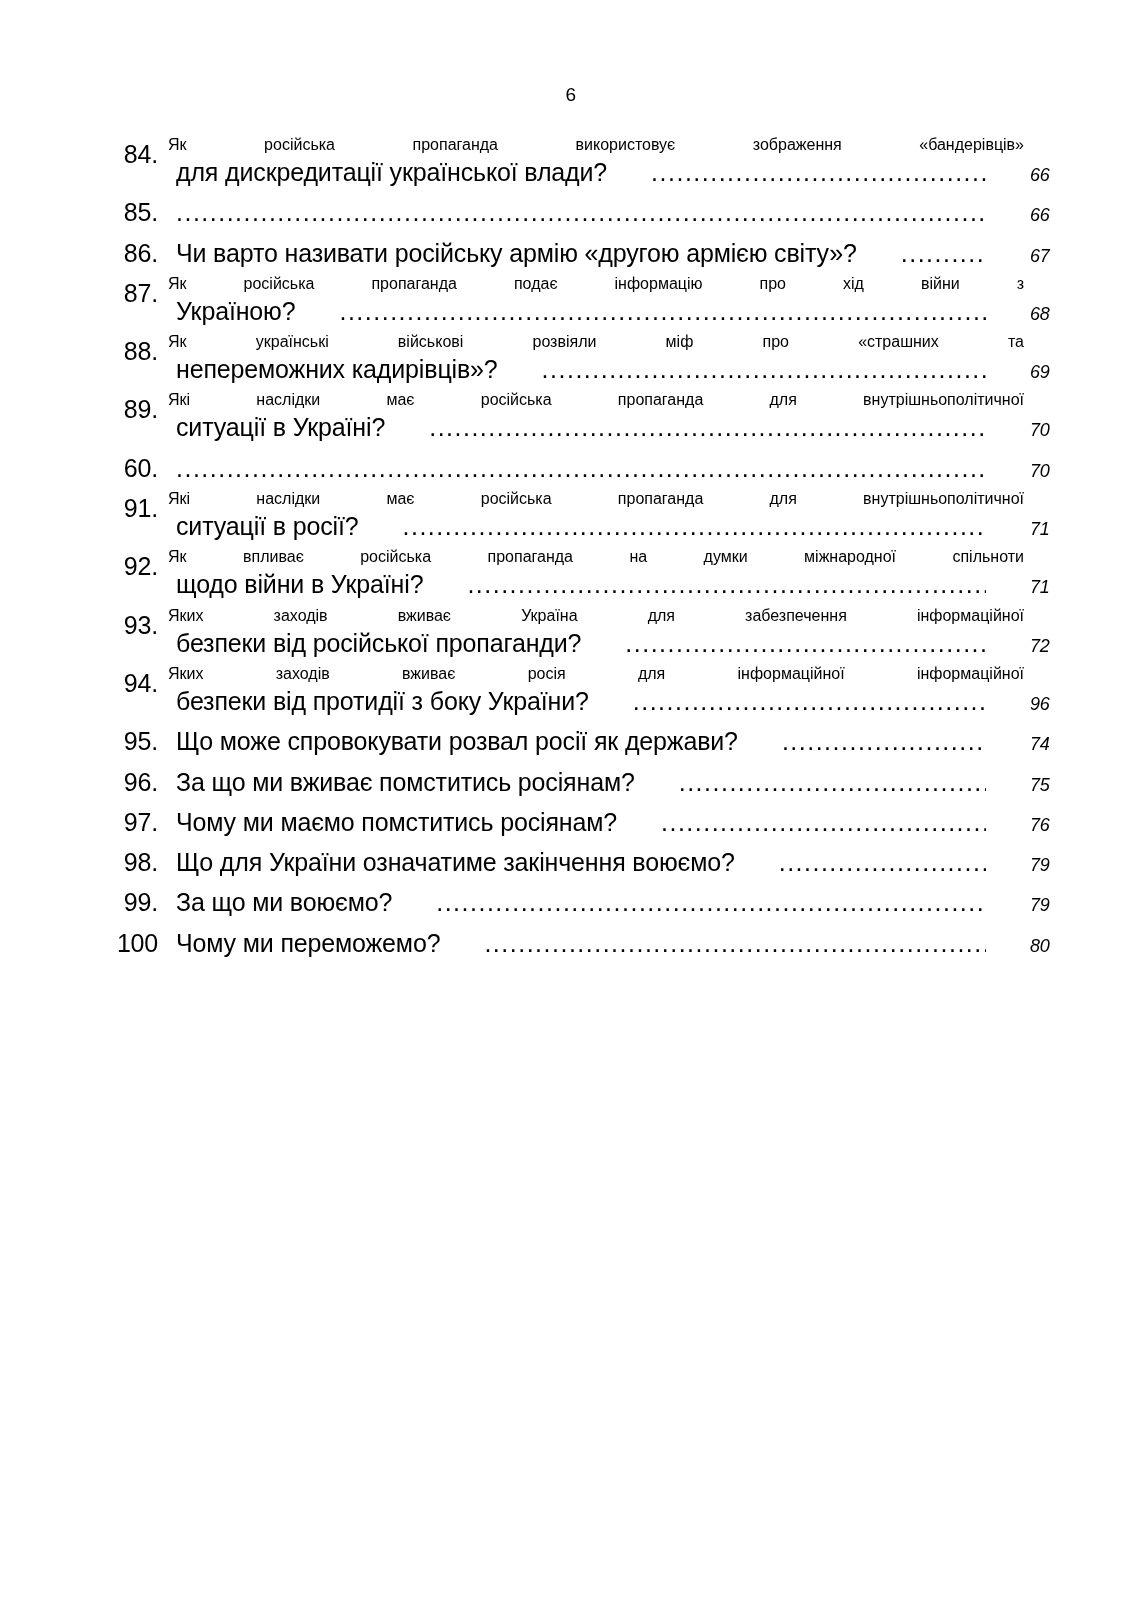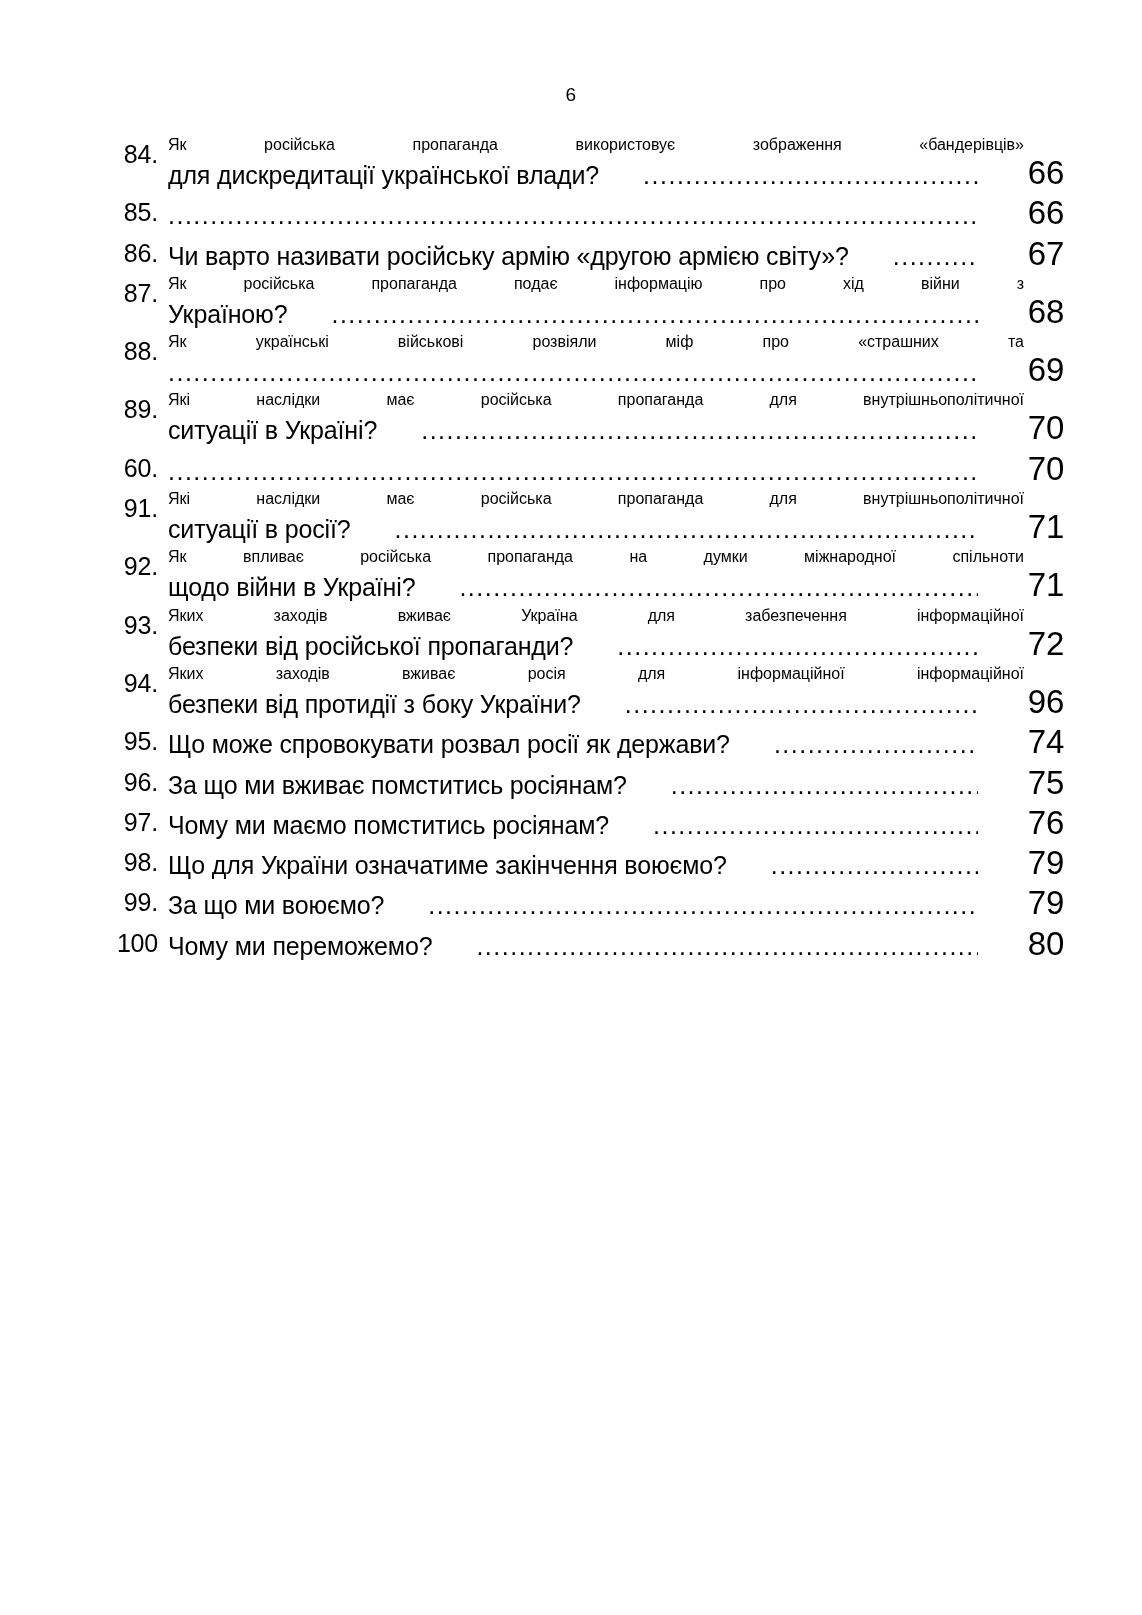--- a/index.html
+++ b/index.html
@@ -72,46 +72,47 @@
     text-align: justify;
     text-align-last: justify;
     width: 856px;
     white-space: pre-wrap;
   }
 
   .leader-row {
     display: flex;
     align-items: baseline;
     width: 902px;
-    margin-left: 0;
+    margin-left: 8px;
     gap: 44px;
   }
   .leader-row .headtext {
     white-space: nowrap;
     font-size: 25px;
     line-height: 37.3px;
     letter-spacing: -0.15px;
   }
   .leader-row .leaderfill {
     flex: 1 1 auto;
     overflow: hidden;
     white-space: nowrap;
     font-size: 25px;
     line-height: 37.3px;
     letter-spacing: 1.5px;
     height: 37.3px;
   }
   .leader-row .pagenum {
     flex: 0 0 48px;
     width: 48px;
-    text-align: center;
-    font-size: 33px;
+    text-align: left;
+    font-size: 18px;
     line-height: 37.3px;
     letter-spacing: -0.2px;
     white-space: nowrap;
+    font-style: italic;
   }
 </style>
 </head>
 <body>
 
 <div class="page">
 
   <div class="page-folio">6</div>
 
   <div class="toc" id="toc-list">
@@ -154,20 +155,21 @@
             <span class="leaderfill">....................................................................................................................................................................................................................................................................</span>
             <span class="pagenum">68</span>
           </div>
         </div>
       </div>
       <div class="toc-entry">
         <div class="entry-number">88.</div>
         <div class="entry-body">
           <div class="jline">Як українські військові розвіяли міф про «страшних та</div>
           <div class="leader-row">
+            <span class="headtext">непереможних кадирівців»?</span>
             <span class="leaderfill">....................................................................................................................................................................................................................................................................</span>
             <span class="pagenum">69</span>
           </div>
         </div>
       </div>
       <div class="toc-entry">
         <div class="entry-number">89.</div>
         <div class="entry-body">
           <div class="jline">Які наслідки має російська пропаганда для внутрішньополітичної</div>
           <div class="leader-row">

